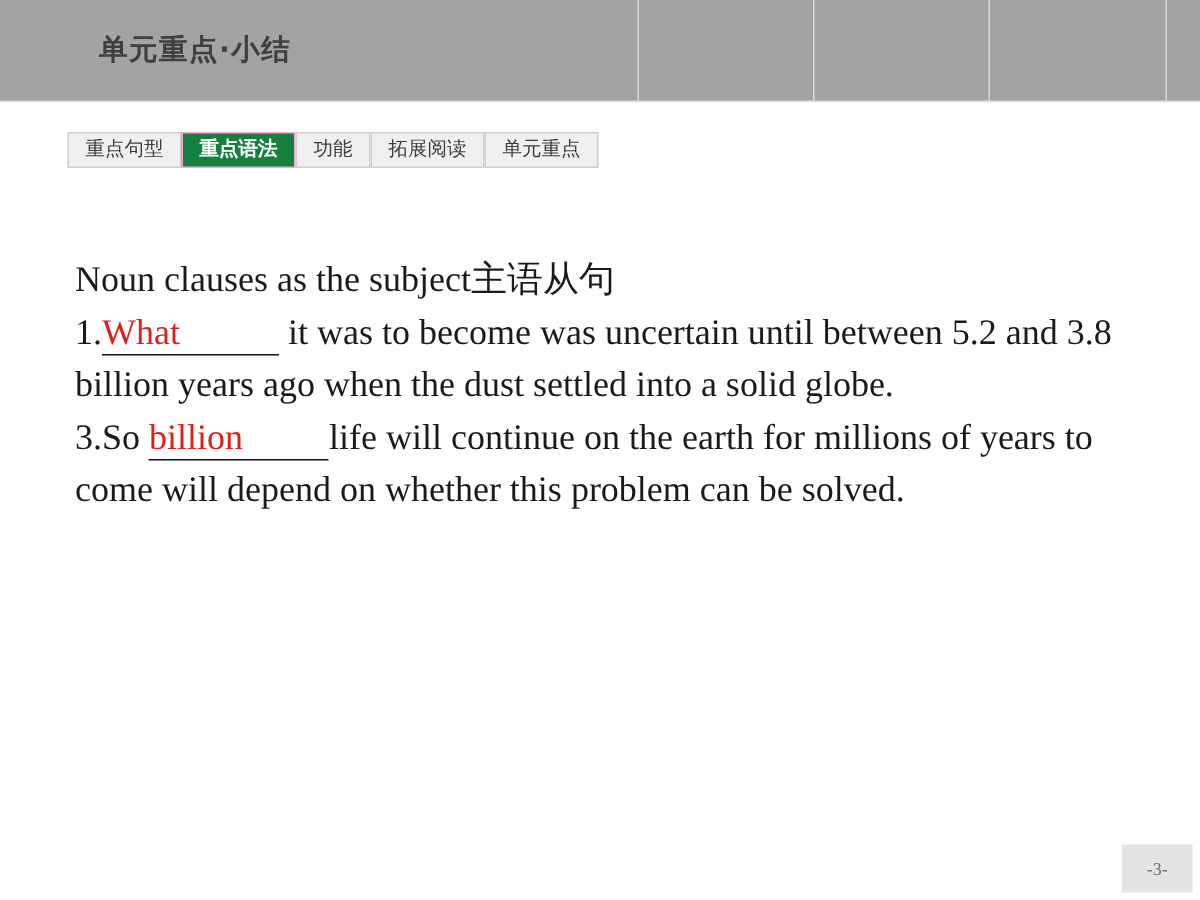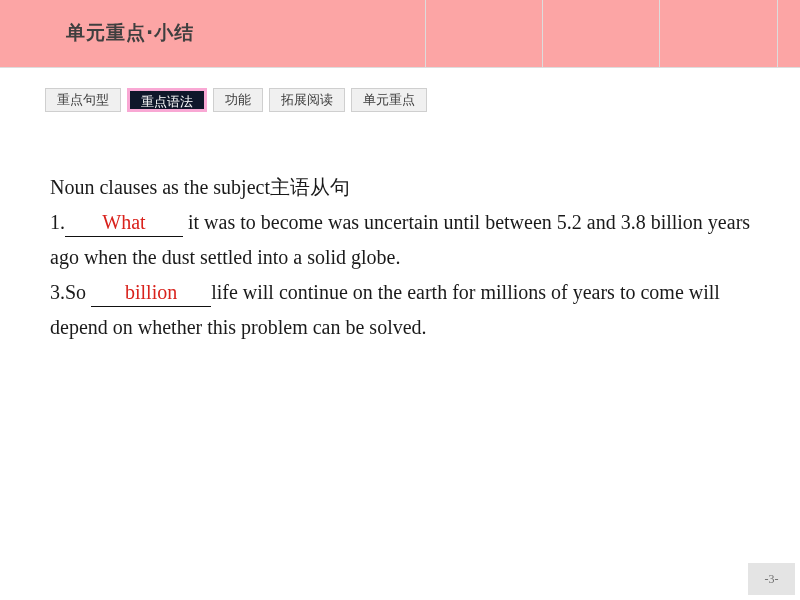--- a/index.html
+++ b/index.html
@@ -15,21 +15,21 @@
     position: relative;
   }
 
   
   #header-band {
     position: absolute;
     left: 0;
     top: 0;
     width: 800px;
     height: 68px;
-    background: #fca5a5;
+    background: #a3a3a3;
     border-bottom: 1px solid #dddddd;
     box-sizing: border-box;
   }
   .header-divider {
     position: absolute;
     top: 0;
     width: 1px;
     height: 67px;
     background: #dcdcdc;
   }
@@ -44,62 +44,62 @@
     font-family: "DejaVu Sans", "Liberation Sans", sans-serif;
     white-space: nowrap;
   }
 
   
   #tab-strip {
     position: absolute;
     left: 45px;
     top: 88px;
     display: flex;
-    gap: 6px;
   }
   .tab {
     box-sizing: border-box;
     height: 24px;
     line-height: 22px;
     padding: 0 11px;
     font-size: 13px;
     font-family: "DejaVu Sans", "Liberation Sans", sans-serif;
     color: #3b3b3b;
     background: #f0f0f0;
     border: 1px solid #cfcfcf;
     white-space: nowrap;
     text-align: center;
   }
   .tab.active {
-    background: #0f172a;
-    border: 3px solid #f9a8d4;
+    background: #15803d;
+    border: 1px solid #f9a8d4;
     color: #ffffff;
+    font-weight: bold;
   }
 
   
   #content {
     position: absolute;
     left: 50px;
     top: 170px;
     width: 710px;
     font-family: "Liberation Serif", "DejaVu Serif", serif;
-    font-size: 20px;
+    font-size: 24px;
     line-height: 35px;
     color: #1a1a1a;
   }
   .line {
     white-space: nowrap;
   }
   .line.wrap {
     white-space: normal;
   }
   .blank {
     color: #d9221c;
     display: inline-block;
-    text-align: center;
+    text-align: left;
     border-bottom: 1.4px solid #111111;
     line-height: 27px;
     vertical-align: baseline;
   }
   .blank.w1 { width: 118px; }
   .blank.w2 { width: 130px; }
   .blank.w3 { width: 120px; }
 
   
   #page-badge {

